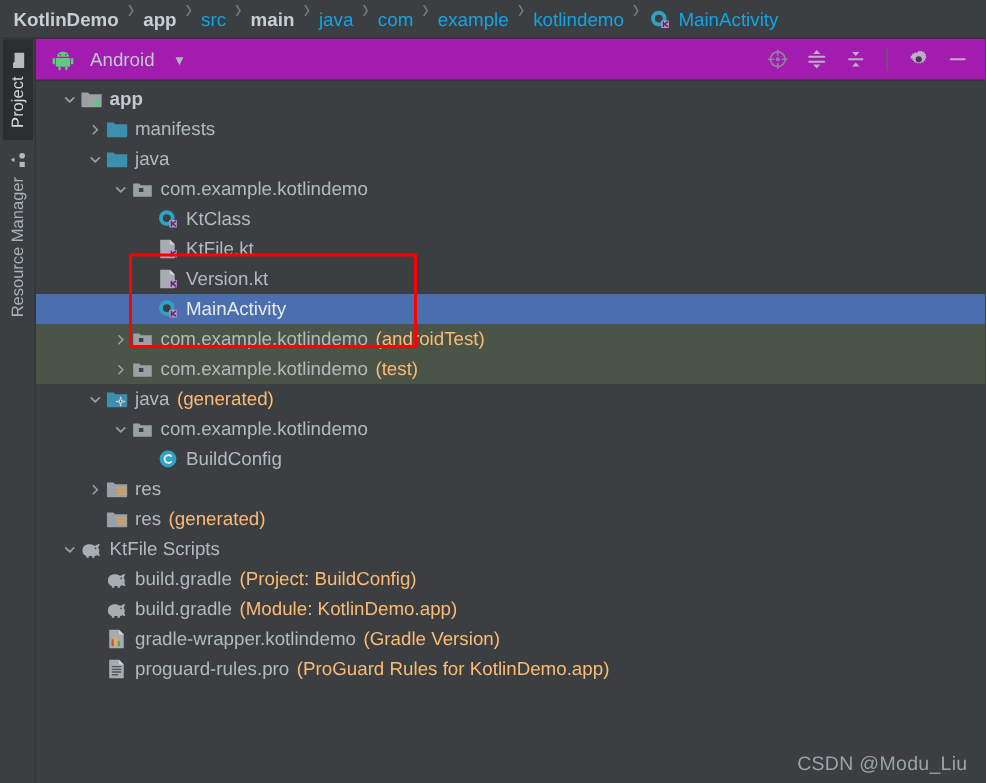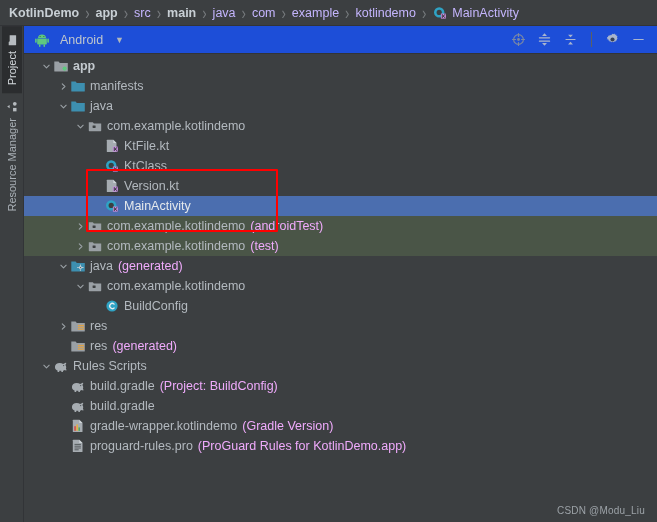--- a/index.html
+++ b/index.html
@@ -13,28 +13,28 @@
     position: relative;
     width: 657px; height: 522px;
     background: #3c3f41;
     display: flex; flex-direction: column;
   }
 
   
   .breadcrumb {
     height: 26px; min-height: 26px;
     background: #3c3f41;
-    display: flex; align-items: center;
+    display: flex; 
     padding-left: 9px;
     font-size: 12.5px;
     color: #a9b0b6;
     border-bottom: 1px solid #323437;
   }
   .crumb { display: flex; align-items: center; white-space: nowrap; }
-  .crumb-text { color: #c4b5fd; }
+  .crumb-text { color: #0ea5e9; }
   .crumb-text.bold { font-weight: bold; color: #c8cfd4; }
   .crumb-sep {
     color: #75797c; margin: 0 6px; font-size: 13px;
     transform: scaleY(1.45); display: inline-block;
   }
 
   
   .body { flex: 1; display: flex; min-height: 0; }
 
   .toolstrip {
@@ -54,21 +54,21 @@
     white-space: nowrap;
   }
   .vtab.active { background: #2b2d2f; color: #d3d8dc; }
   .vtab .vicon { transform: rotate(90deg); display: inline-block; }
 
   .panel { flex: 1; display: flex; flex-direction: column; min-width: 0; background: #3c3f41; }
 
   
   .panel-head {
     height: 28px; min-height: 28px;
-    background: #1d4ed8;
+    background: #a21caf;
     display: flex; align-items: center;
     padding: 0 6px 0 10px;
     border-bottom: 1px solid #323437;
   }
   .panel-title {
     display: flex; align-items: center; gap: 6px;
     font-size: 12.5px; color: #bfc6cc;
   }
   .panel-title .chev { color: #b0b6bb; font-size: 9px; margin-left: 6px; }
   .head-spacer { flex: 1; }
@@ -92,35 +92,35 @@
   .row.testbg { background: #4a5547; }
   .arrow {
     width: 13px; min-width: 13px; text-align: center;
     color: #9aa0a5; font-size: 9px;
     display: inline-flex; align-items: center; justify-content: center;
   }
   .arrow.none { visibility: hidden; }
   .ico { width: 16px; min-width: 16px; height: 16px; margin-right: 4px; display: block; }
   .label { color: inherit; }
   .label.bold { font-weight: bold; color: #c3c9ce; }
-  .sub { color: #f0abfc; margin-left: 5px; }
+  .sub { color: #fdba74; margin-left: 5px; }
 
   
   .annot {
     position: absolute;
     border: 2.5px solid #ff0000;
     pointer-events: none;
     border-radius: 1px;
   }
 
   
   .watermark {
     position: absolute;
     right: 12px; bottom: 6px;
-    font-size: 10px;
+    font-size: 13px;
     color: #9ca2a7;
     letter-spacing: .2px;
   }
 </style>
 </head>
 <body>
 
 <div id="app">
 
   <div class="breadcrumb" id="breadcrumb">
@@ -292,38 +292,38 @@
             <span class="ico"><svg viewBox="0 0 16 16" width="16" height="16">
                 <path d="M1.8 4.3h4.0l1.1 1.2h7.3v7.1a.6.6 0 0 1-.6.6H2.4a.6.6 0 0 1-.6-.6V4.3z" fill="#9aa0a5"></path>
                 <rect x="5.6" y="7.4" width="3.0" height="2.6" rx=".4" fill="#3c3f41"></rect>
               </svg></span>
             <span class="label">com.example.kotlindemo</span>
           </div>
           <div class="row">
             <span style="width: 67px; min-width: 67px;"></span>
             <span class="arrow none"></span>
             <span class="ico"><svg viewBox="0 0 16 16" width="16" height="16">
-                <path d="M3.3 1.8h6.0l3.2 3.2v8.6a.5.5 0 0 1-.5.5H3.3a.5.5 0 0 1-.5-.5V2.3a.5.5 0 0 1 .5-.5z" fill="#a6acb1"></path>
-                <path d="M9.3 1.8l3.2 3.2H9.3V1.8z" fill="#cfd4d8"></path>
-                <path d="M8.9 8.6h5.0v5.0H8.9z" fill="#c98be0"></path>
-                <path d="M10.3 9.6v3.0M13.0 9.6l-2.0 1.5 2.0 1.5" stroke="#3c3f41" stroke-width="1.0" fill="none" stroke-linecap="round"></path>
-              </svg></span>
-            <span class="label">KtFile.kt</span>
-          </div>
-          <div class="row">
-            <span style="width: 67px; min-width: 67px;"></span>
-            <span class="arrow none"></span>
-            <span class="ico"><svg viewBox="0 0 16 16" width="16" height="16">
                 <circle cx="7.2" cy="7.4" r="5.2" fill="#2fa3c4"></circle>
                 <circle cx="7.2" cy="7.4" r="2.6" fill="#3c3f41"></circle>
                 <path d="M7.2 7.4l4.0-4.0v8.0l-4.0-4.0z" fill="#3c3f41" opacity=".0"></path>
                 <path d="M8.9 8.6h5.0v5.0H8.9z" fill="#c98be0"></path>
                 <path d="M10.3 9.6v3.0M13.0 9.6l-2.0 1.5 2.0 1.5" stroke="#3c3f41" stroke-width="1.0" fill="none" stroke-linecap="round"></path>
               </svg></span>
             <span class="label">KtClass</span>
+          </div>
+          <div class="row">
+            <span style="width: 67px; min-width: 67px;"></span>
+            <span class="arrow none"></span>
+            <span class="ico"><svg viewBox="0 0 16 16" width="16" height="16">
+                <path d="M3.3 1.8h6.0l3.2 3.2v8.6a.5.5 0 0 1-.5.5H3.3a.5.5 0 0 1-.5-.5V2.3a.5.5 0 0 1 .5-.5z" fill="#a6acb1"></path>
+                <path d="M9.3 1.8l3.2 3.2H9.3V1.8z" fill="#cfd4d8"></path>
+                <path d="M8.9 8.6h5.0v5.0H8.9z" fill="#c98be0"></path>
+                <path d="M10.3 9.6v3.0M13.0 9.6l-2.0 1.5 2.0 1.5" stroke="#3c3f41" stroke-width="1.0" fill="none" stroke-linecap="round"></path>
+              </svg></span>
+            <span class="label">KtFile.kt</span>
           </div>
           <div class="row">
             <span style="width: 67px; min-width: 67px;"></span>
             <span class="arrow none"></span>
             <span class="ico"><svg viewBox="0 0 16 16" width="16" height="16">
                 <path d="M3.3 1.8h6.0l3.2 3.2v8.6a.5.5 0 0 1-.5.5H3.3a.5.5 0 0 1-.5-.5V2.3a.5.5 0 0 1 .5-.5z" fill="#a6acb1"></path>
                 <path d="M9.3 1.8l3.2 3.2H9.3V1.8z" fill="#cfd4d8"></path>
                 <path d="M8.9 8.6h5.0v5.0H8.9z" fill="#c98be0"></path>
                 <path d="M10.3 9.6v3.0M13.0 9.6l-2.0 1.5 2.0 1.5" stroke="#3c3f41" stroke-width="1.0" fill="none" stroke-linecap="round"></path>
               </svg></span>
@@ -443,40 +443,41 @@
             <span style="width: 16px; min-width: 16px;"></span>
             <span class="arrow">
               <svg viewBox="0 0 10 10" width="9" height="9">
                 <path d="M2 3.6L5 6.6 8 3.6" stroke="#9aa0a5" stroke-width="1.2" fill="none" stroke-linecap="round" stroke-linejoin="round"></path>
               </svg>
             </span>
             <span class="ico"><svg viewBox="0 0 16 16" width="16" height="16">
                 <path d="M2.0 8.6c0-2.1 2.0-3.7 4.6-3.7 1.4 0 2.6.4 3.5 1.1l2.6-1.3c.4-.2.8.2.6.6l-.9 1.8c.5.6.8 1.3.8 2.1 0 .5-.1.9-.3 1.3l.6 1.6c.1.3-.2.6-.5.5l-1.4-.5c-.5.3-1.0.5-1.6.6l-.1 1.2H8.4l-.1-1.2H6.3l-.1 1.2H4.6l-.1-1.3c-1.5-.6-2.5-1.7-2.5-3.0z" fill="#a7adb2"></path>
                 <circle cx="10.7" cy="7.6" r=".55" fill="#3c3f41"></circle>
               </svg></span>
-            <span class="label">Rules Scripts</span>
+            <span class="label">KtFile Scripts</span>
           </div>
           <div class="row">
             <span style="width: 33px; min-width: 33px;"></span>
             <span class="arrow none"></span>
             <span class="ico"><svg viewBox="0 0 16 16" width="16" height="16">
                 <path d="M2.0 8.6c0-2.1 2.0-3.7 4.6-3.7 1.4 0 2.6.4 3.5 1.1l2.6-1.3c.4-.2.8.2.6.6l-.9 1.8c.5.6.8 1.3.8 2.1 0 .5-.1.9-.3 1.3l.6 1.6c.1.3-.2.6-.5.5l-1.4-.5c-.5.3-1.0.5-1.6.6l-.1 1.2H8.4l-.1-1.2H6.3l-.1 1.2H4.6l-.1-1.3c-1.5-.6-2.5-1.7-2.5-3.0z" fill="#a7adb2"></path>
                 <circle cx="10.7" cy="7.6" r=".55" fill="#3c3f41"></circle>
               </svg></span>
             <span class="label">build.gradle</span>
             <span class="sub">(Project: BuildConfig)</span>
           </div>
           <div class="row">
             <span style="width: 33px; min-width: 33px;"></span>
             <span class="arrow none"></span>
             <span class="ico"><svg viewBox="0 0 16 16" width="16" height="16">
                 <path d="M2.0 8.6c0-2.1 2.0-3.7 4.6-3.7 1.4 0 2.6.4 3.5 1.1l2.6-1.3c.4-.2.8.2.6.6l-.9 1.8c.5.6.8 1.3.8 2.1 0 .5-.1.9-.3 1.3l.6 1.6c.1.3-.2.6-.5.5l-1.4-.5c-.5.3-1.0.5-1.6.6l-.1 1.2H8.4l-.1-1.2H6.3l-.1 1.2H4.6l-.1-1.3c-1.5-.6-2.5-1.7-2.5-3.0z" fill="#a7adb2"></path>
                 <circle cx="10.7" cy="7.6" r=".55" fill="#3c3f41"></circle>
               </svg></span>
             <span class="label">build.gradle</span>
+            <span class="sub">(Module: KotlinDemo.app)</span>
           </div>
           <div class="row">
             <span style="width: 33px; min-width: 33px;"></span>
             <span class="arrow none"></span>
             <span class="ico"><svg viewBox="0 0 16 16" width="16" height="16">
                 <path d="M3.3 1.8h6.0l3.2 3.2v8.6a.5.5 0 0 1-.5.5H3.3a.5.5 0 0 1-.5-.5V2.3a.5.5 0 0 1 .5-.5z" fill="#a6acb1"></path>
                 <path d="M9.3 1.8l3.2 3.2H9.3V1.8z" fill="#cfd4d8"></path>
                 <rect x="4.3" y="8.2" width="1.5" height="4.6" fill="#d94a3e"></rect>
                 <rect x="6.4" y="6.4" width="1.5" height="6.4" fill="#e8b13d"></rect>
                 <rect x="8.5" y="9.4" width="1.5" height="3.4" fill="#4eaa5c"></rect>

